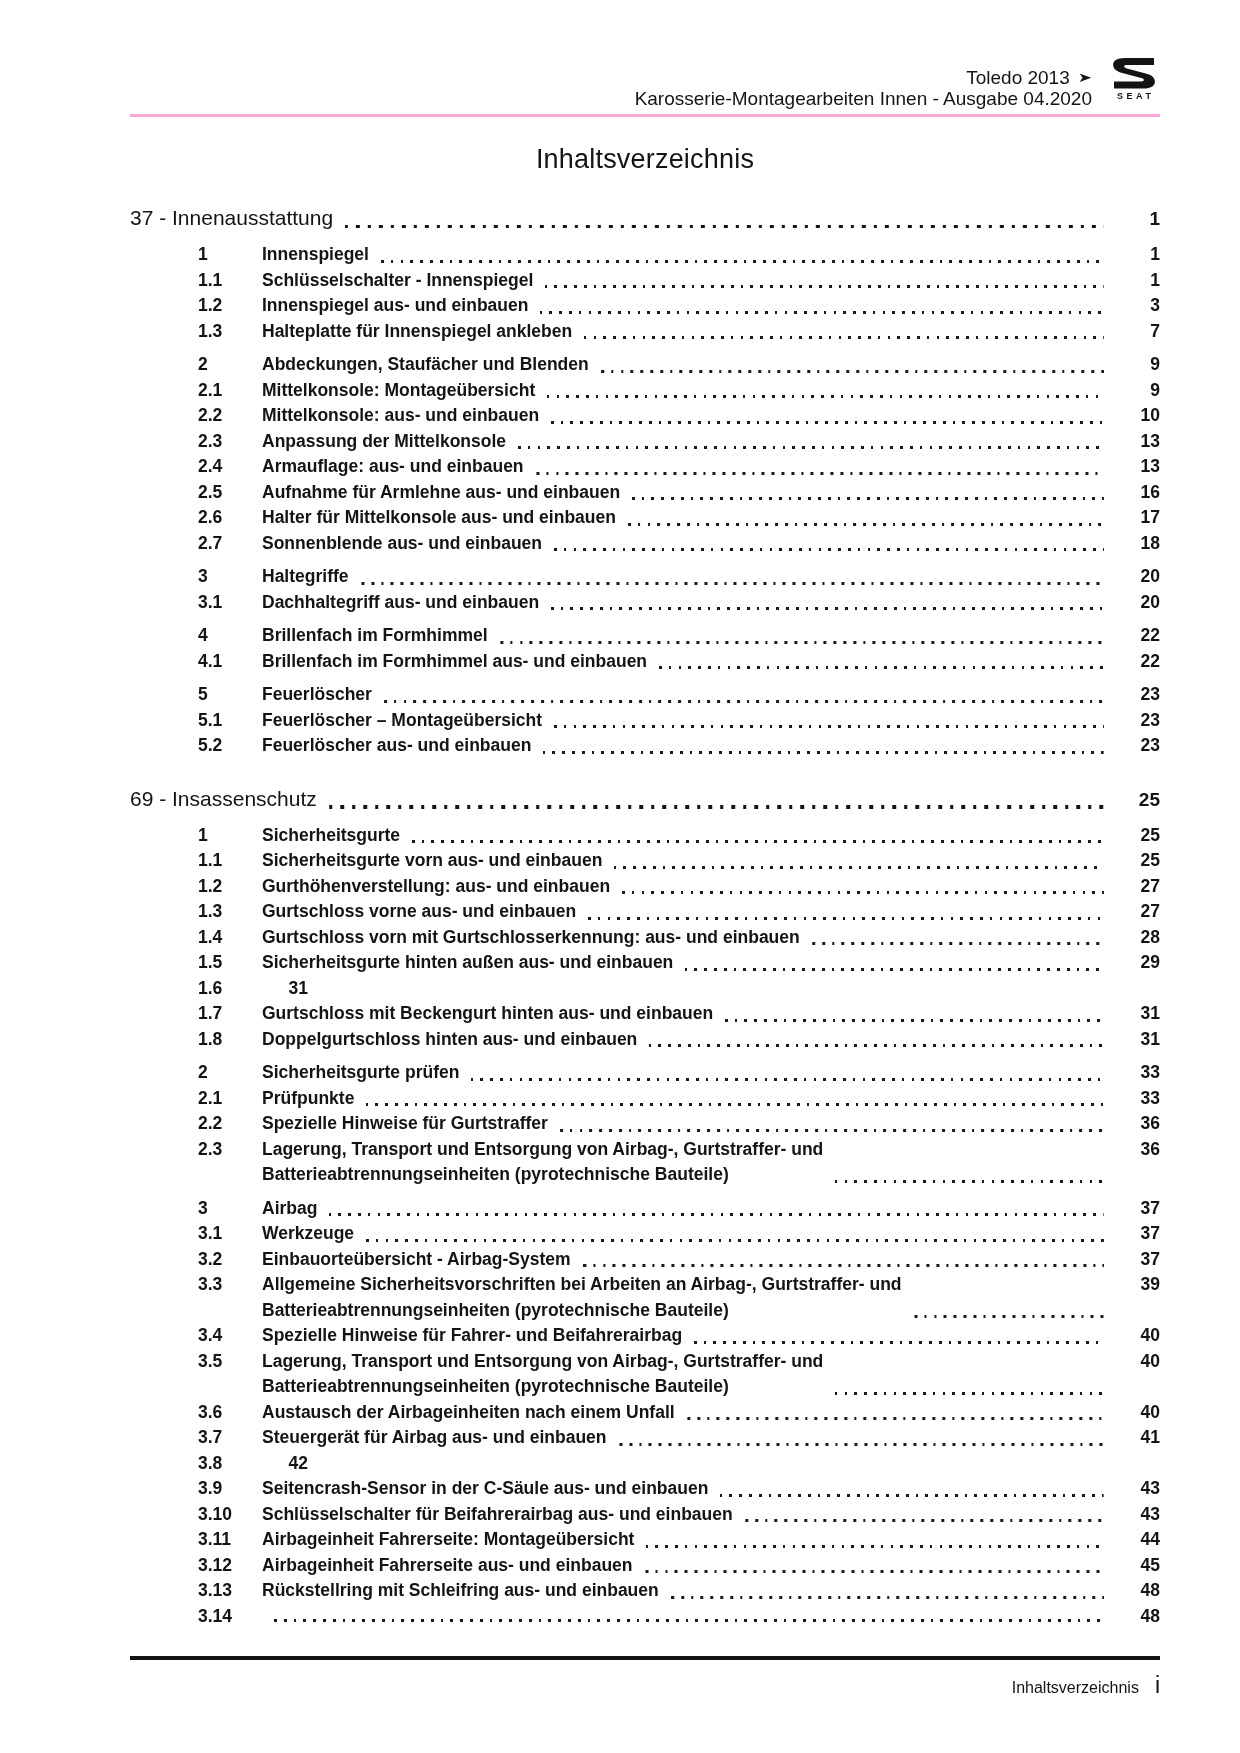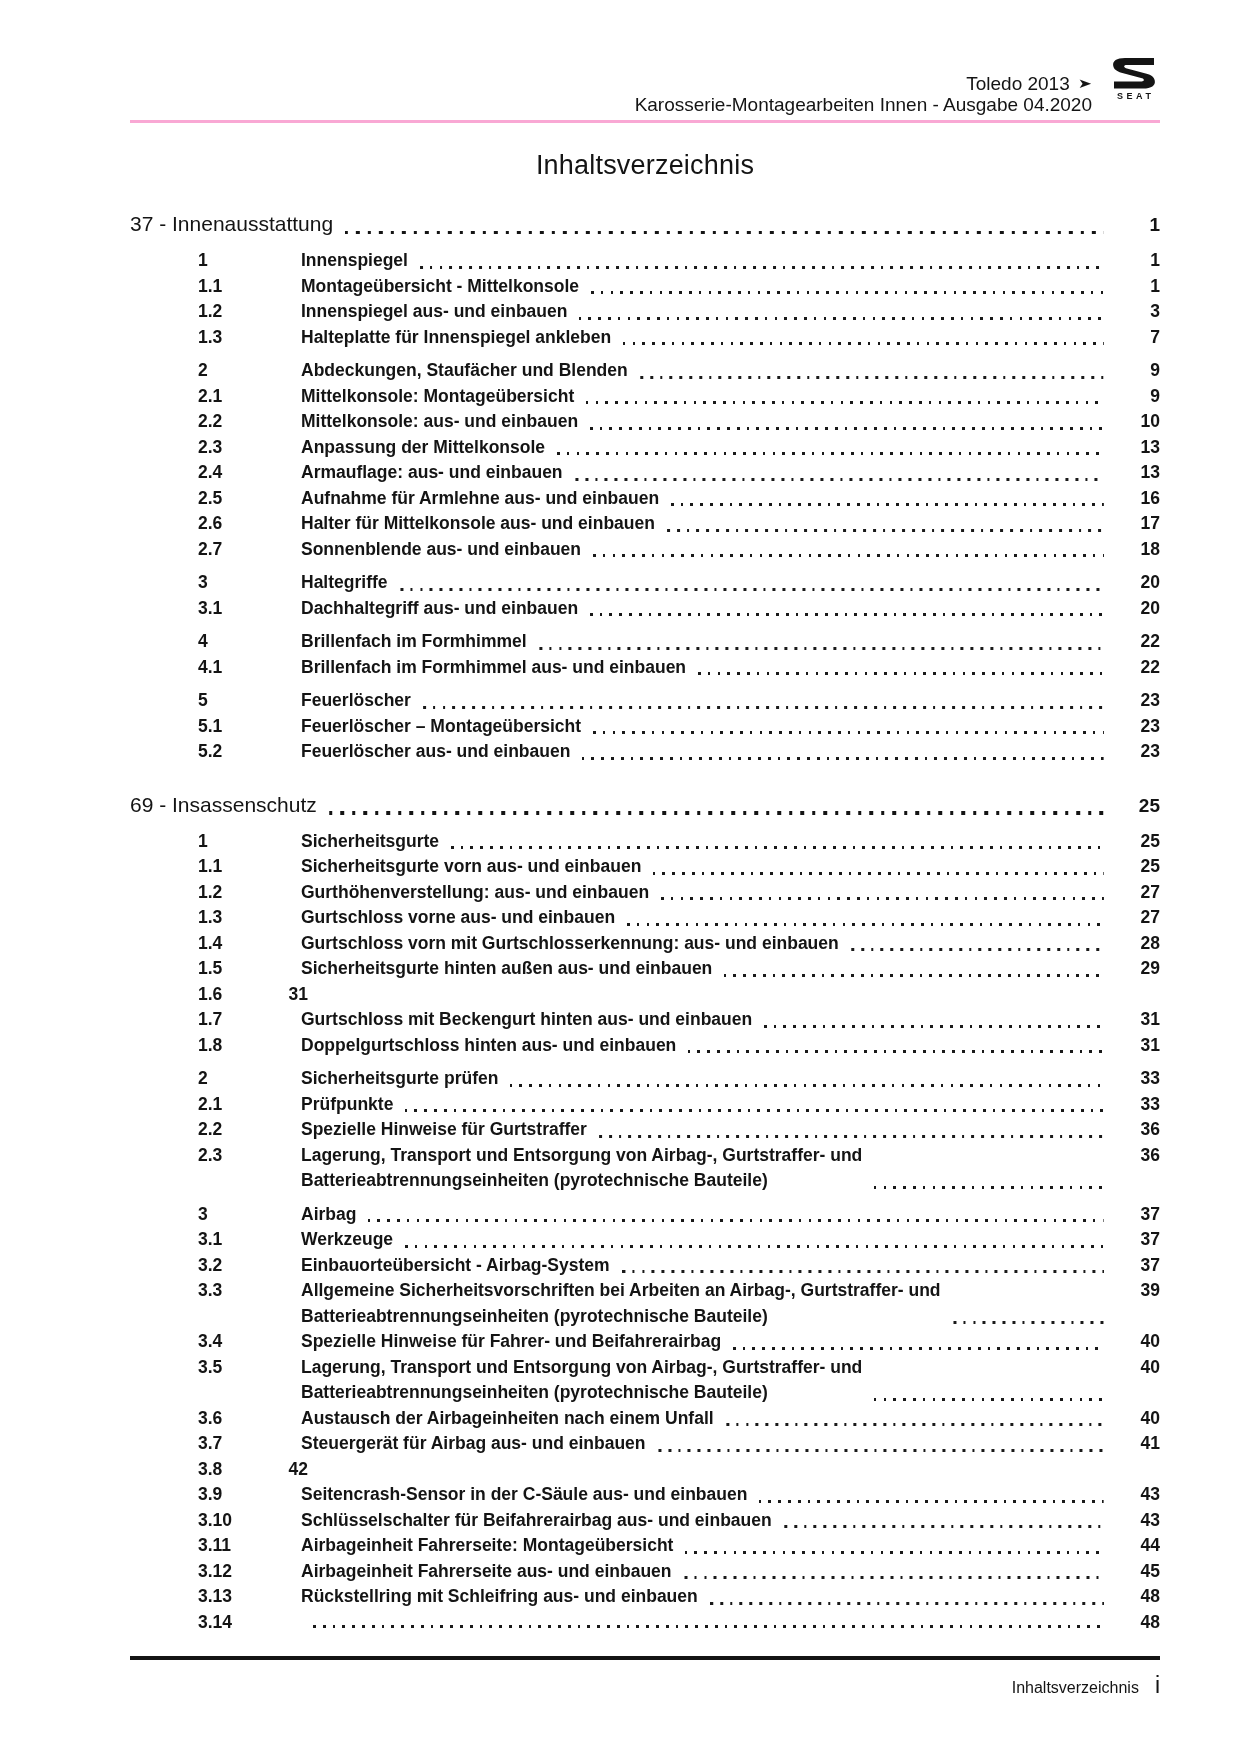--- a/index.html
+++ b/index.html
@@ -39,21 +39,21 @@
     font-size:17px;
     line-height:1;
     transform:scaleY(.8);
     display:inline-block;
   }
   .logo{
     display:flex;
     flex-direction:column;
     align-items:center;
     width:52px;
-    margin-bottom:14px;
+    margin-bottom:8px;
   }
   .logo-s svg{display:block;}
   .logo-brand{
     font-size:9px;
     font-weight:bold;
     letter-spacing:3.5px;
     margin-top:2px;
     margin-right:-3.5px;
   }
   
@@ -86,21 +86,20 @@
     flex-shrink:0;
   }
   .section-row{
     font-weight:bold;
     margin-top:8px;
   }
   .mid{
     flex:1;
     display:flex;
     min-width:0;
-    margin-left:39px;
   }
   .title{white-space:pre-line;}
   .leader{
     flex:1;
     align-self:flex-end;
     height:3px;
     margin:0 10px 5px 12px;
     min-width:14px;
     background-image:repeating-linear-gradient(90deg,#1a1a1a 0 2.7px,transparent 2.7px 9.8px);
     background-position:right;
@@ -166,21 +165,21 @@
         <span class="num">1</span>
         <span class="mid">
           <span class="title">Innenspiegel</span>
           <span class="leader"></span>
         </span>
         <span class="page">1</span>
       </div>
       <div class="toc-row entry-row">
         <span class="num">1.1</span>
         <span class="mid">
-          <span class="title">Montageübersicht - Mittelkonsole</span>
+          <span class="title">Schlüsselschalter - Innenspiegel</span>
           <span class="leader"></span>
         </span>
         <span class="page">1</span>
       </div>
       <div class="toc-row entry-row">
         <span class="num">1.2</span>
         <span class="mid">
           <span class="title">Innenspiegel aus- und einbauen</span>
           <span class="leader"></span>
         </span>

